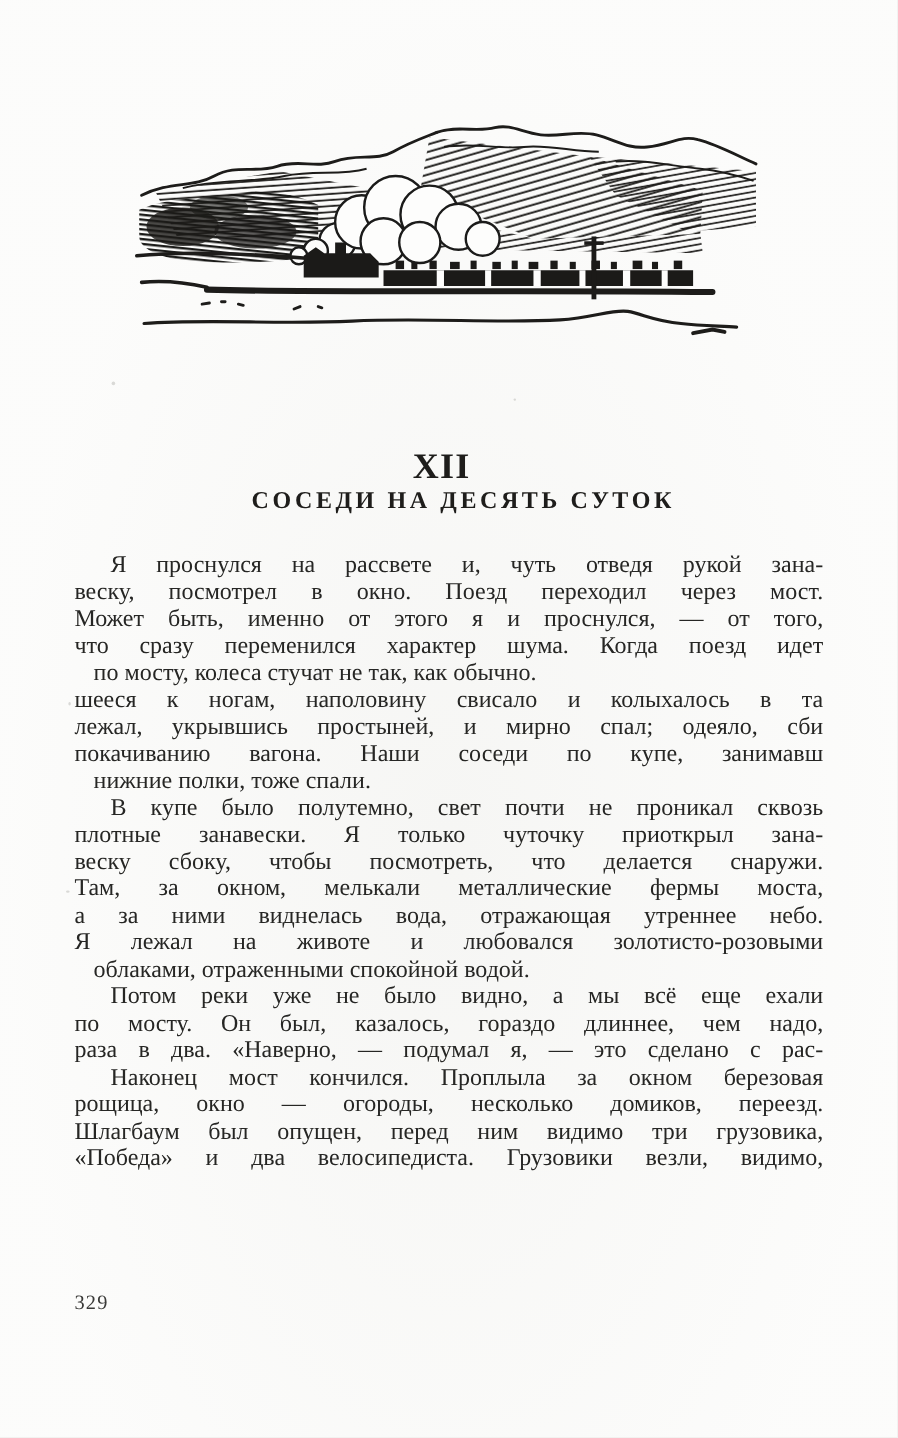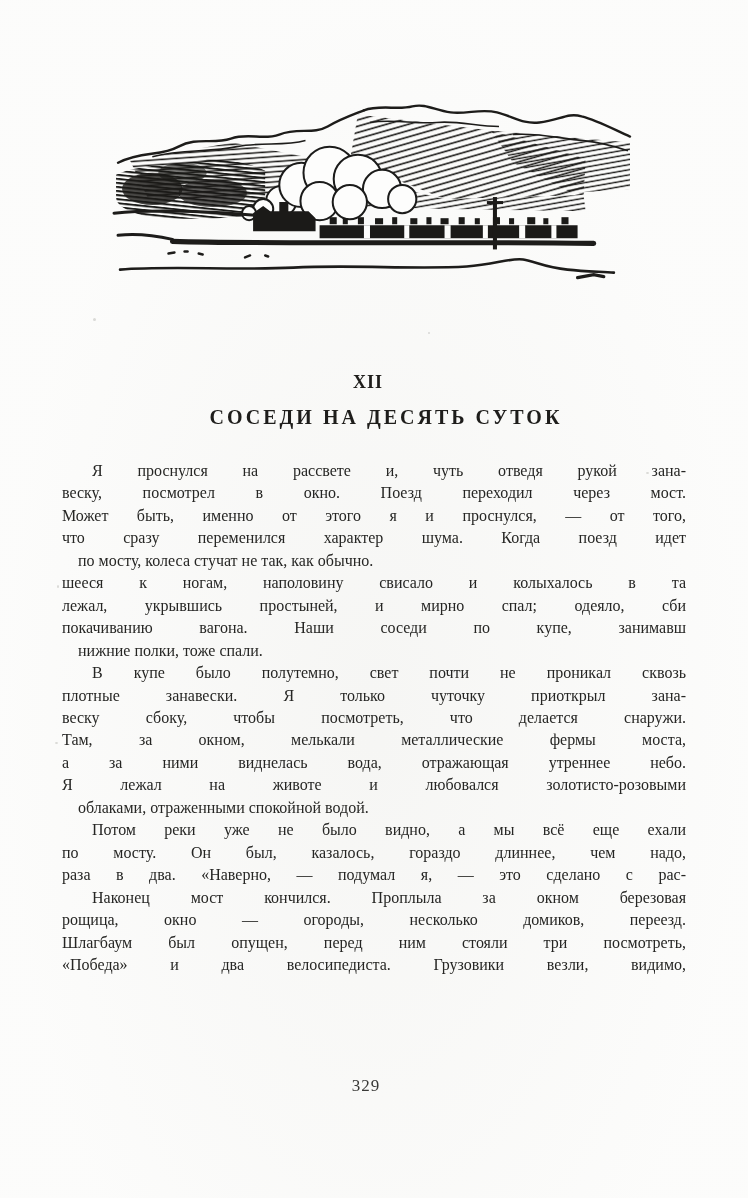--- a/index.html
+++ b/index.html
@@ -25,21 +25,21 @@
     width: 520px;
     height: 186px;
   }
   .illustration svg { width: 100%; height: 100%; }
   .chapter-number {
     position: absolute;
     left: 0;
     top: 372px;
     width: 736px;
     text-align: center;
-    font-size: 18px;
+    font-size: 30px;
     font-weight: bold;
     letter-spacing: 1px;
     color: #1e1d1b;
   }
   .chapter-title {
     position: absolute;
     left: 12px;
     top: 406px;
     width: 748px;
     margin: 0;
@@ -47,37 +47,37 @@
     font-size: 20px;
     font-weight: bold;
     letter-spacing: 3px;
     color: #1e1d1b;
   }
   .body-text {
     position: absolute;
     left: 62px;
     top: 460px;
     width: 624px;
-    font-size: 16px;
+    font-size: 20px;
     line-height: 22.45px;
     color: #262624;
   }
   .line {
     text-align: justify;
     text-align-last: justify;
     white-space: normal;
   }
   .line.first { text-indent: 30px; }
   .line.last { text-align-last: left; margin-left: 16px; }
   .page-number {
     position: absolute;
     left: 62px;
     top: 1076px;
     width: 608px;
-    text-align: center;
+    text-align: left;
     font-size: 17px;
     color: #3a3a38;
     letter-spacing: 1px;
   }
   .speck {
     position: absolute;
     background: #9a9a96;
     border-radius: 50%;
     opacity: 0.35;
   }
@@ -201,21 +201,21 @@
       <div class="line">веску сбоку,  чтобы  посмотреть,  что делается снаружи.</div>
       <div class="line">Там, за окном,  мелькали  металлические  фермы  моста,</div>
       <div class="line">а за ними виднелась вода,  отражающая утреннее небо.</div>
       <div class="line">Я  лежал  на  животе  и  любовался  золотисто-розовыми</div>
       <div class="line last">облаками, отраженными спокойной водой.</div>
       <div class="line first">Потом реки уже не было видно, а мы всё еще ехали</div>
       <div class="line">по мосту. Он был, казалось, гораздо длиннее, чем  надо,</div>
       <div class="line">раза в два. «Наверно, — подумал я, — это сделано с рас-</div>
       <div class="line first">Наконец мост кончился. Проплыла за окном березовая</div>
       <div class="line">рощица,  окно — огороды,  несколько  домиков,  переезд.</div>
-      <div class="line">Шлагбаум был опущен, перед ним стояли три посмотреть,</div>
+      <div class="line">Шлагбаум был опущен, перед ним видимо три грузовика,</div>
       <div class="line">«Победа» и два велосипедиста. Грузовики везли, видимо,</div>
     </div>
 
   <div class="page-number">329</div>
 
   <div class="speck" style="left:93px; top:318px; width:3px; height:3px;"></div>
   <div class="speck" style="left:428px; top:332px; width:2px; height:2px;"></div>
   <div class="speck" style="left:646px; top:472px; width:3px; height:2px;"></div>
   <div class="speck" style="left:57px; top:585px; width:2px; height:3px;"></div>
   <div class="speck" style="left:55px; top:742px; width:3px; height:2px;"></div>

